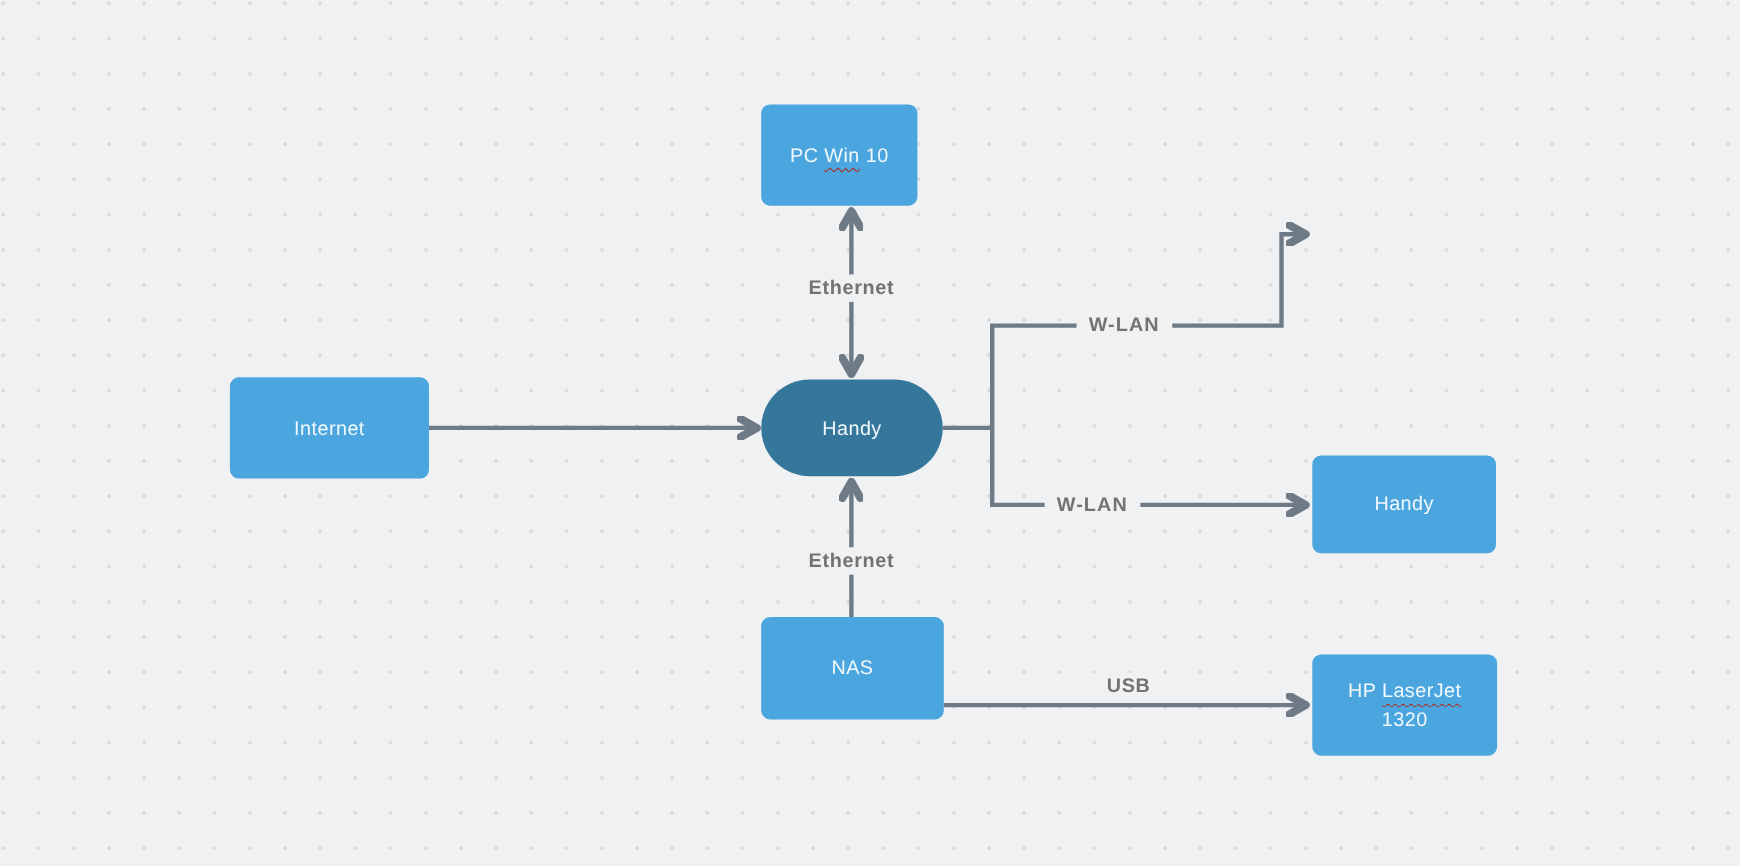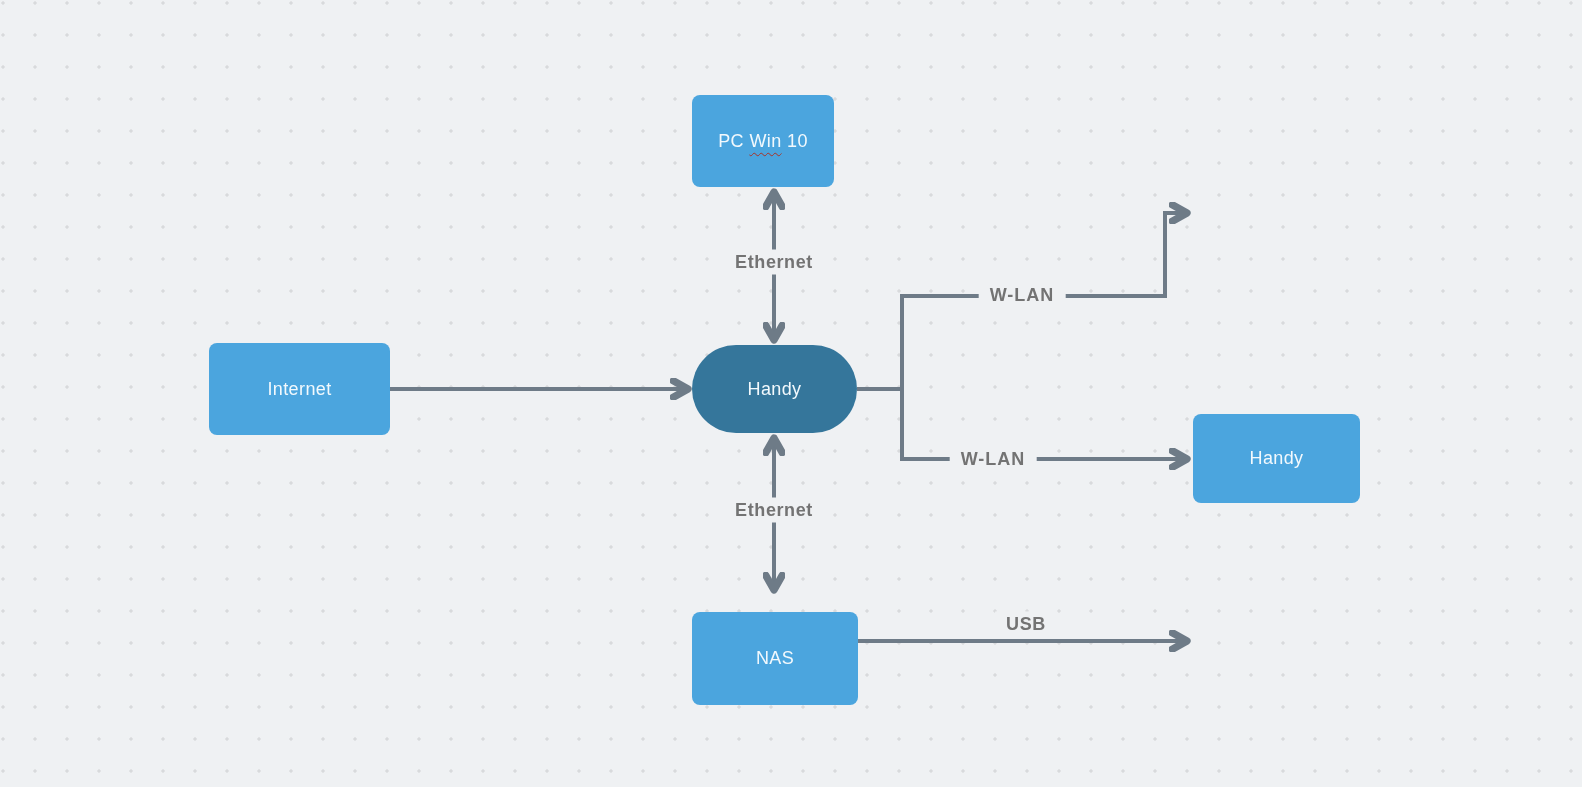--- a/index.html
+++ b/index.html
@@ -31,21 +31,21 @@
     cursor:default;
   }
   .node.stadium { border-radius:46px; }
   .node.router-node { background:#35769b; }
 
   #node-internet { left:209px; top:343px; width:181px; height:92px; }
   #node-pc       { left:692px; top:95px;  width:142px; height:92px; }
   #node-router   { left:692px; top:345px; width:165px; height:88px; border-radius:44px; }
   #node-tablet   { left:1193px; top:168px; width:168px; height:90px; border-radius:45px; }
   #node-handy    { left:1193px; top:414px; width:167px; height:89px; }
-  #node-nas      { left:692px; top:612px; width:166px; height:93px; }
+  #node-nas      { left:692px; top:561px; width:166px; height:93px; }
   #node-printer  { left:1193px; top:595px; width:168px; height:92px; }
 
   .misspelled {
     text-decoration:underline;
     text-decoration-style:wavy;
     text-decoration-color:#a93226;
     text-decoration-thickness:1px;
     text-underline-offset:5px;
   }
 
@@ -99,20 +99,23 @@
 
 
   <div class="node" id="node-handy">
     <span>Handy</span>
   </div>
 
   <div class="node" id="node-nas">
     <span>NAS</span>
   </div>
 
+  <div class="node" id="node-printer">
+    <span><span>HP </span><span class="misspelled">LaserJet</span><br><span>1320</span></span>
+  </div>
 
   <div class="edge-label" id="lbl-eth-pc">Ethernet</div>
   <div class="edge-label" id="lbl-eth-nas">Ethernet</div>
   <div class="edge-label wlan" id="lbl-wlan-tablet">W-LAN</div>
   <div class="edge-label wlan" id="lbl-wlan-handy">W-LAN</div>
   <div class="edge-label" id="lbl-usb">USB</div>
 
 </div>
 
 </body></html>

